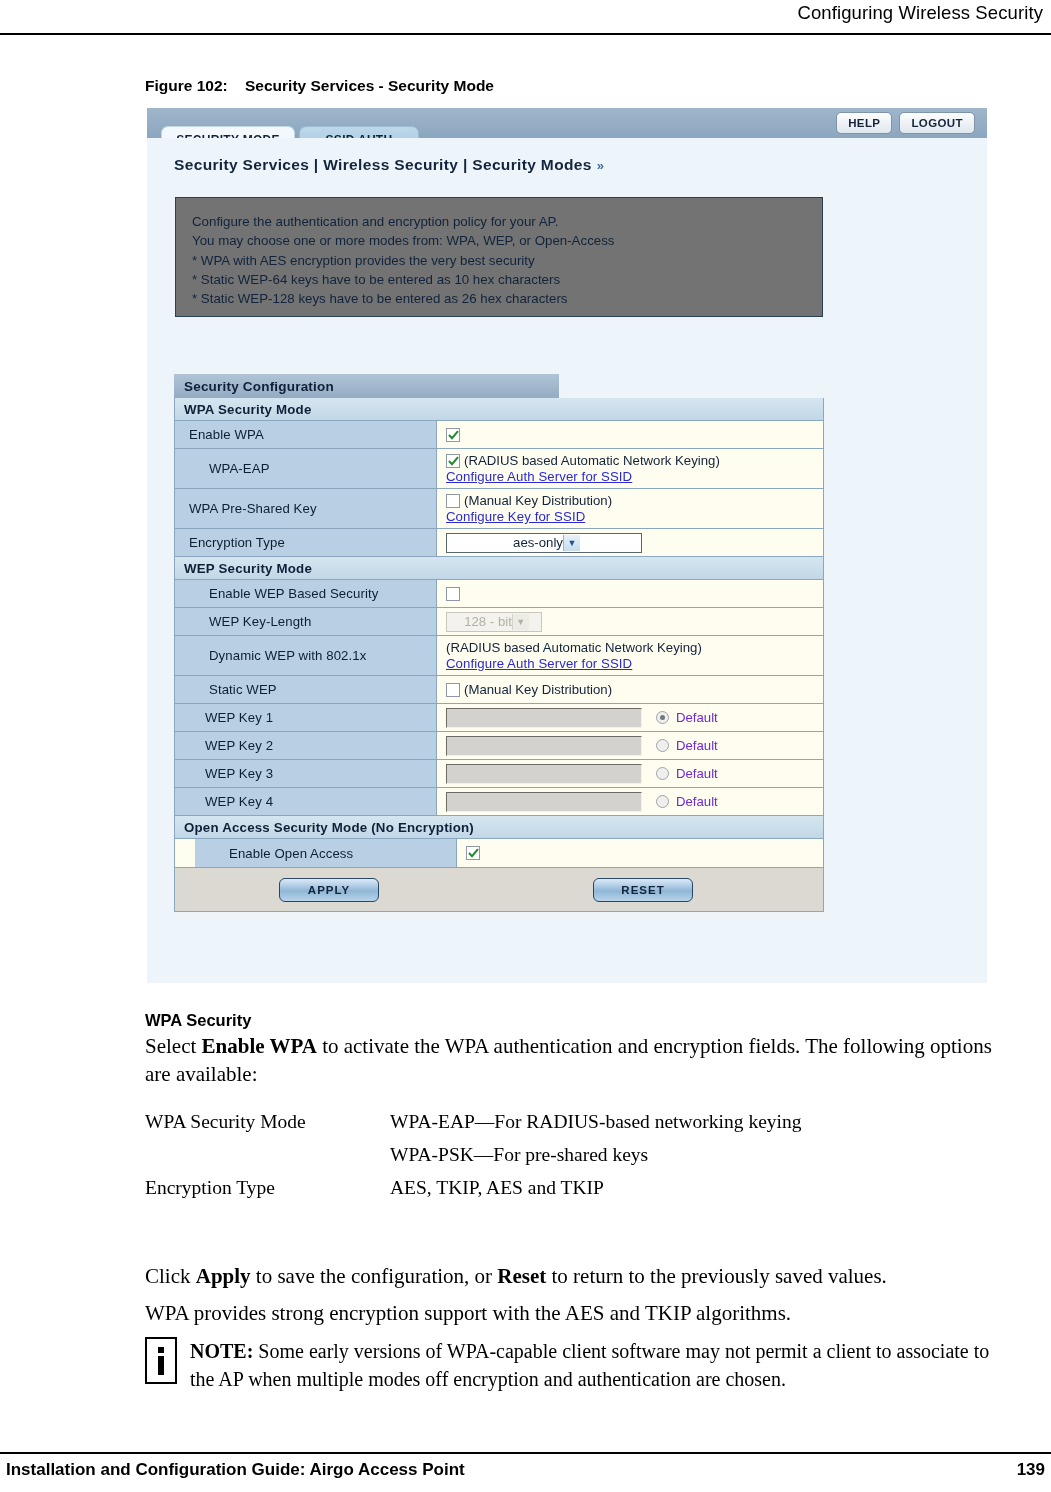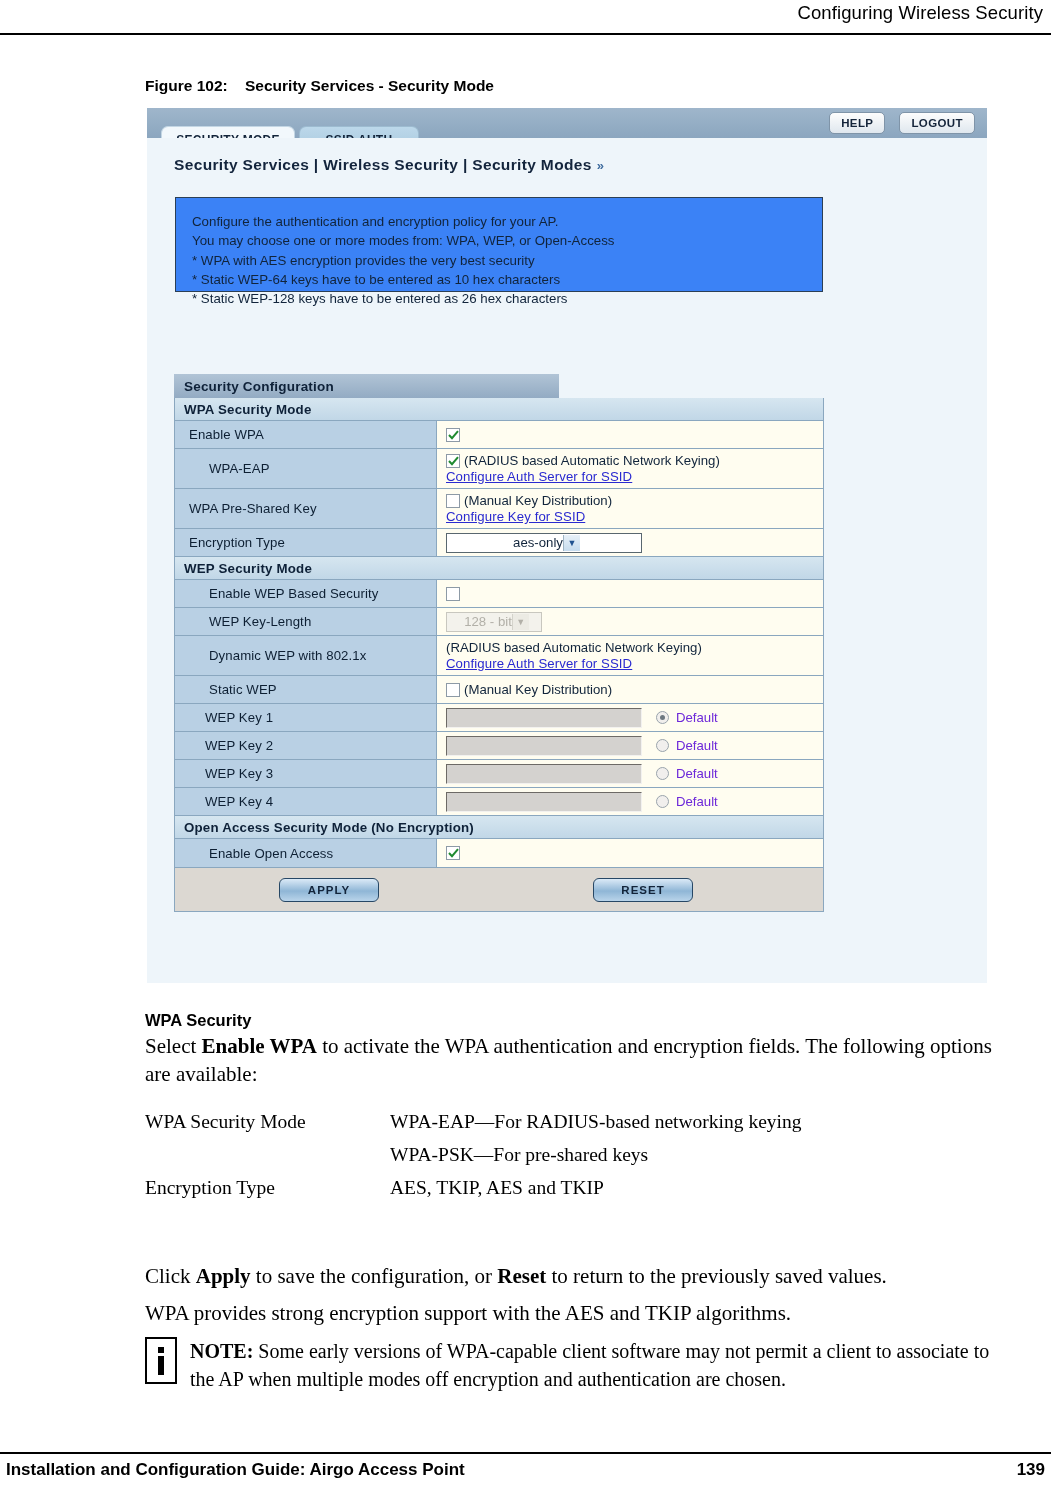--- a/index.html
+++ b/index.html
@@ -50,41 +50,41 @@
   .tab{
     position:absolute; top:18px; height:27px;
     border-radius:7px 7px 0 0;
     font-size:12px; font-weight:bold; letter-spacing:.3px;
     display:flex; align-items:center; justify-content:center;
     color:#12243a;
   }
   .tab.sel{ left:14px; width:134px; background:#f2f8fc; border:1px solid #c3d6e4; border-bottom:none; }
   .tab.unsel{ left:152px; width:120px; background:linear-gradient(#bcd8ea,#a8c8de); border:1px solid #9dbbd0; border-bottom:none; }
 
-  .topbtns{ position:absolute; right:12px; top:4px; display:flex; gap:14px; }
+  .topbtns{ position:absolute; right:12px; top:4px; display:flex; gap:7px; }
   .topbtn{
     height:22px; padding:0 11px; border-radius:5px;
     background:linear-gradient(#fdfdfd,#dfe7ee);
     border:1px solid #7f94a8;
     font-size:11.5px; font-weight:bold; letter-spacing:.4px; color:#14243a;
     display:flex; align-items:center;
   }
 
   .shot-body{ position:absolute; left:0; top:30px; width:840px; height:845px; background:#eef5fa; }
 
   .breadcrumb{
     position:absolute; left:27px; top:18px;
     font-size:15.5px; font-weight:bold; color:#13243c; letter-spacing:.35px;
     white-space:nowrap;
   }
   .breadcrumb .chev{ color:#3f6c9e; font-size:13px; margin-left:5px; }
 
   .infobox{
-    position:absolute; left:28px; top:59px; width:648px; height:95px;
-    background:#3b82f6; border:1.6px solid #2b3f55;
+    position:absolute; left:28px; top:59px; width:648px; height:120px;
+    background:#737373; border:1.6px solid #2b3f55;
   }
   .infobox .lines{
     position:absolute; left:16px; top:14px;
     font-size:13.3px; line-height:19.3px; color:#11243b; white-space:nowrap;
   }
 
   
   .cfg{ position:absolute; left:27px; top:236px; width:650px; }
   .cfg-tabhdr{
     width:385px; height:24px; background:linear-gradient(#b1c4d6,#93abc3);
@@ -93,21 +93,21 @@
   }
   .cfg-frame{ width:650px; border:1px solid #8aa7bf; border-top:none; background:#fffdf0; }
 
   .sechdr{
     height:23px; background:linear-gradient(#d6e6f0,#c1d7e7);
     border-bottom:1px solid #8aa7bf;
     display:flex; align-items:center; padding-left:9px;
     font-size:13.3px; font-weight:bold; color:#0e2138; letter-spacing:.2px;
   }
   .row{ display:flex; border-bottom:1px solid #8aa7bf; min-height:28px; }
-  .row:last-child{ border-bottom:none; }
+  .row:last-child{ border-bottom:none;margin-left:20px; }
   .cell-l{
     width:262px; background:#b9d0e4; border-right:1px solid #8aa7bf;
     display:flex; align-items:center; padding-left:14px;
     font-size:13.2px; color:#0d1f33; letter-spacing:.1px;
   }
   .cell-l.indent{ padding-left:34px; }
   .cell-l.indent2{ padding-left:30px; }
   .cell-r{
     flex:1; background:#fffdf0; display:flex; align-items:center;
     padding-left:9px; font-size:13.2px; color:#11243b;

